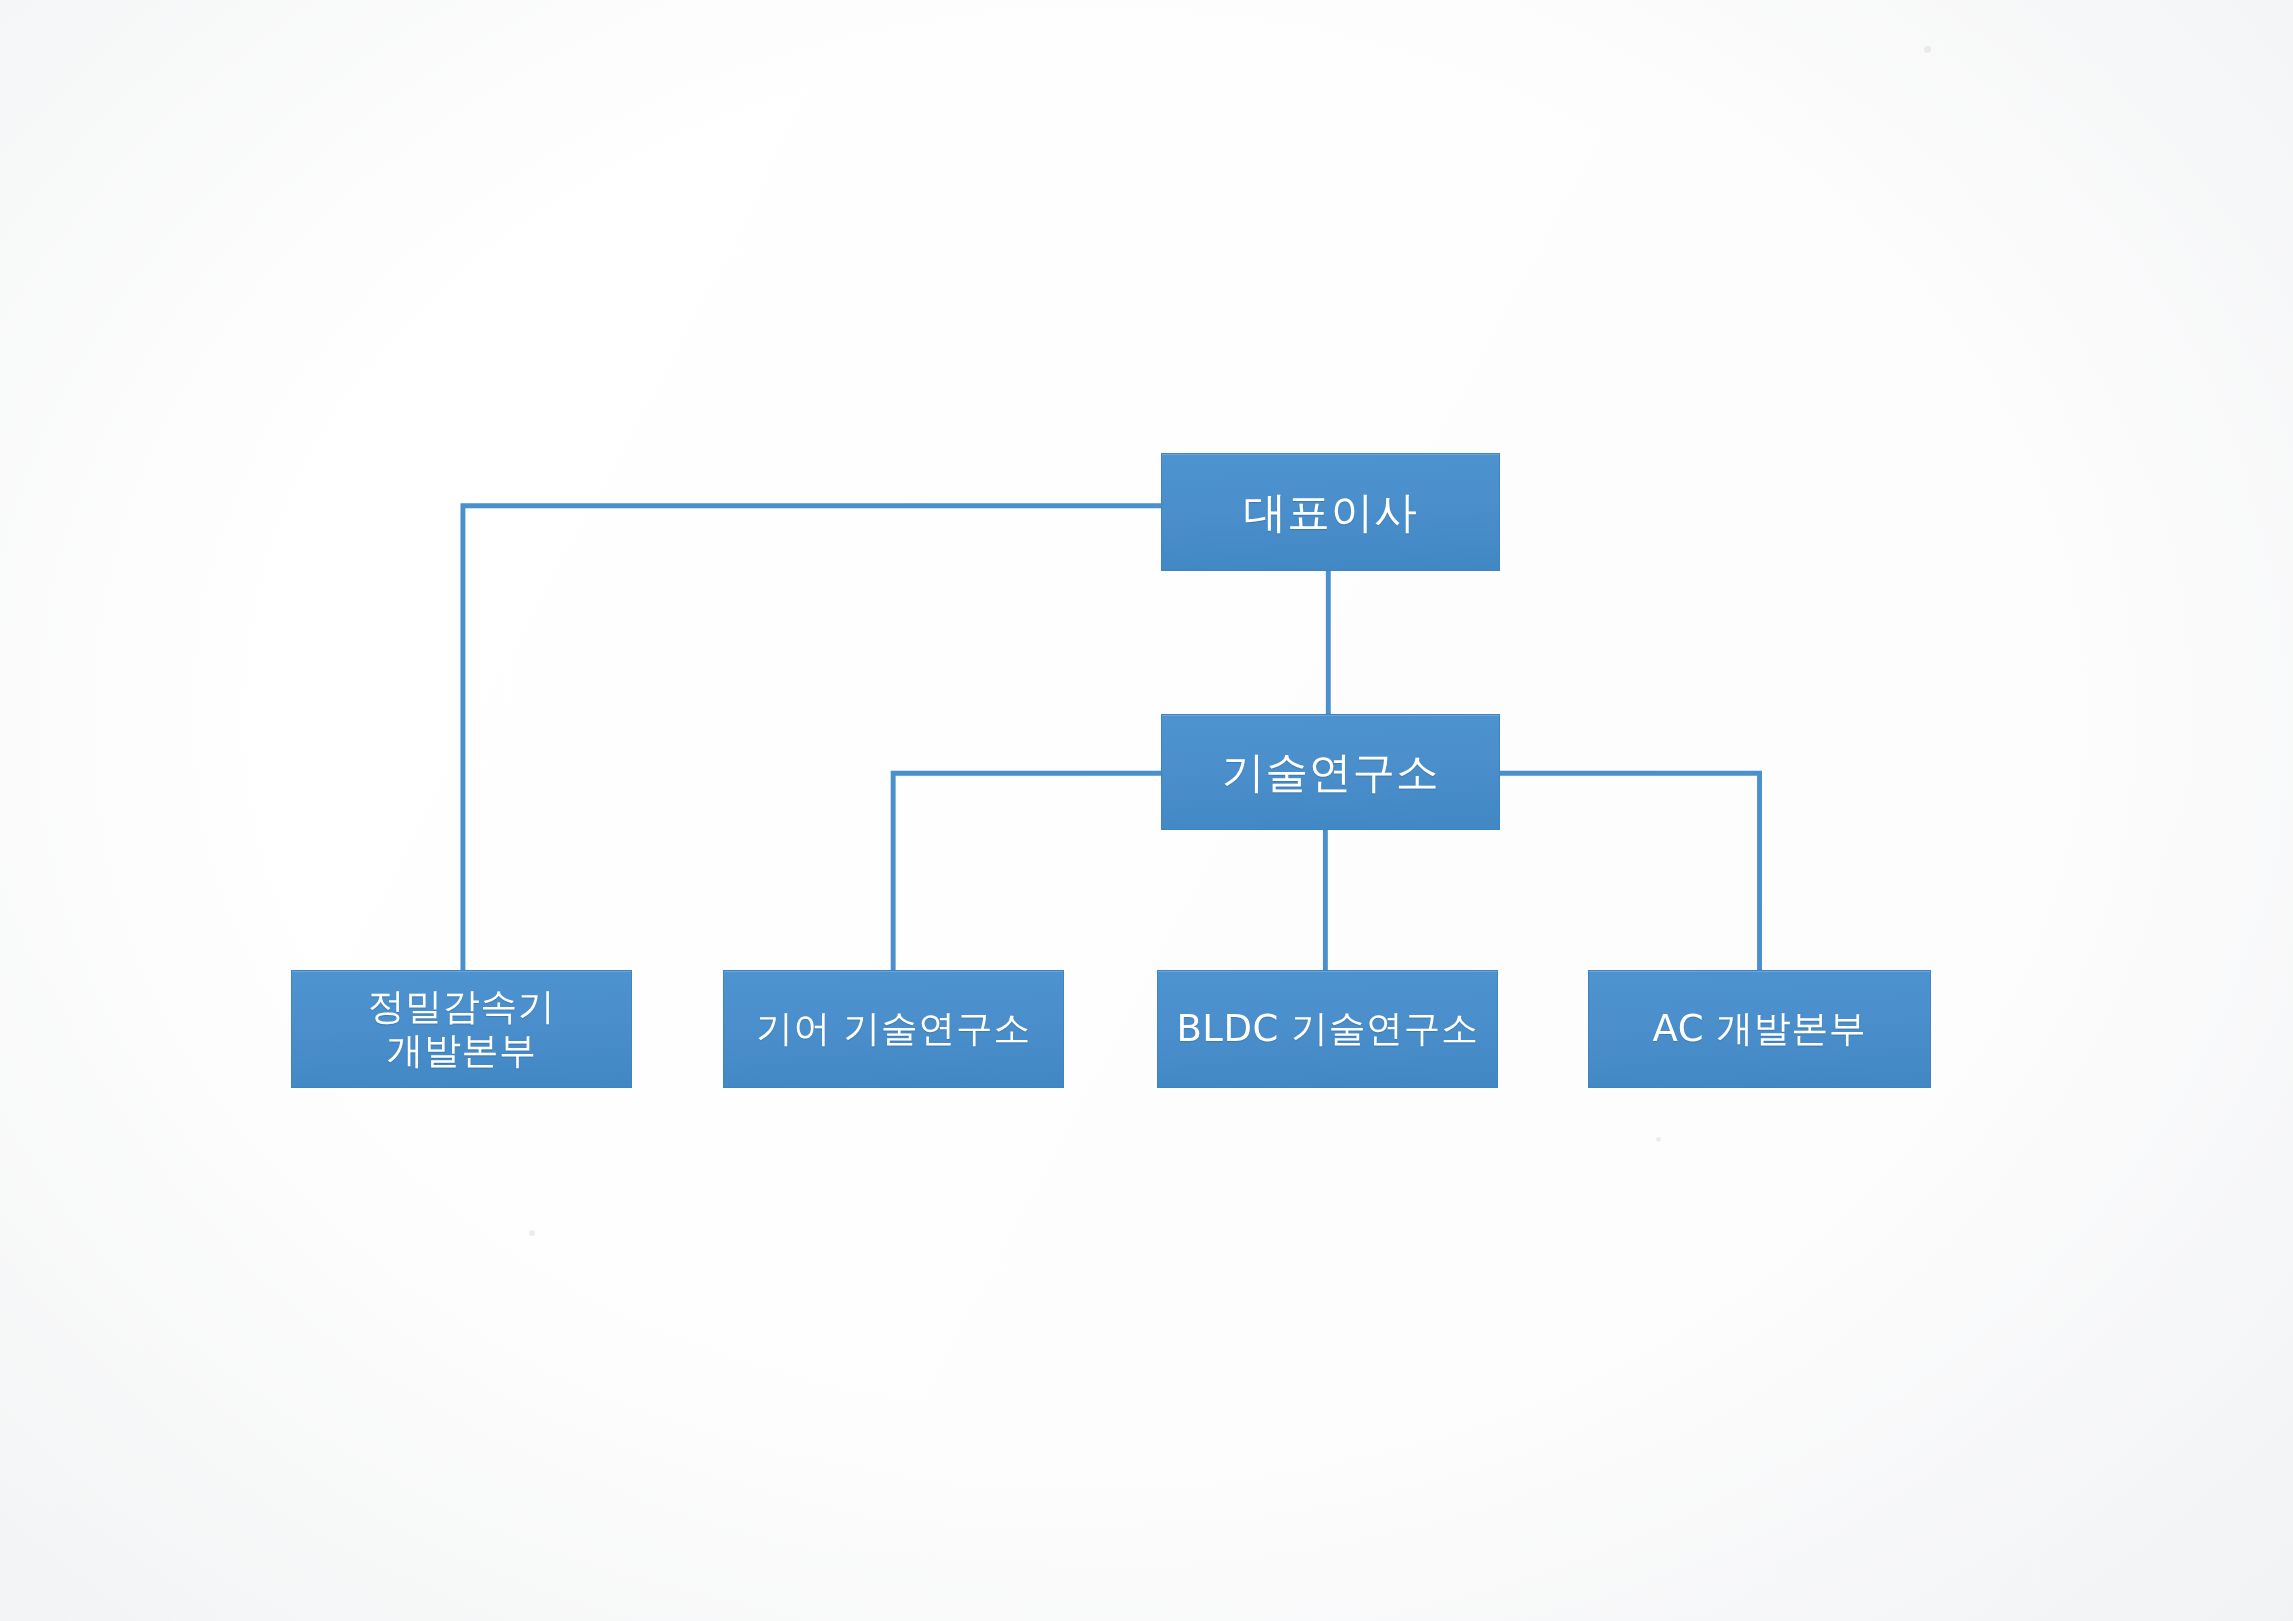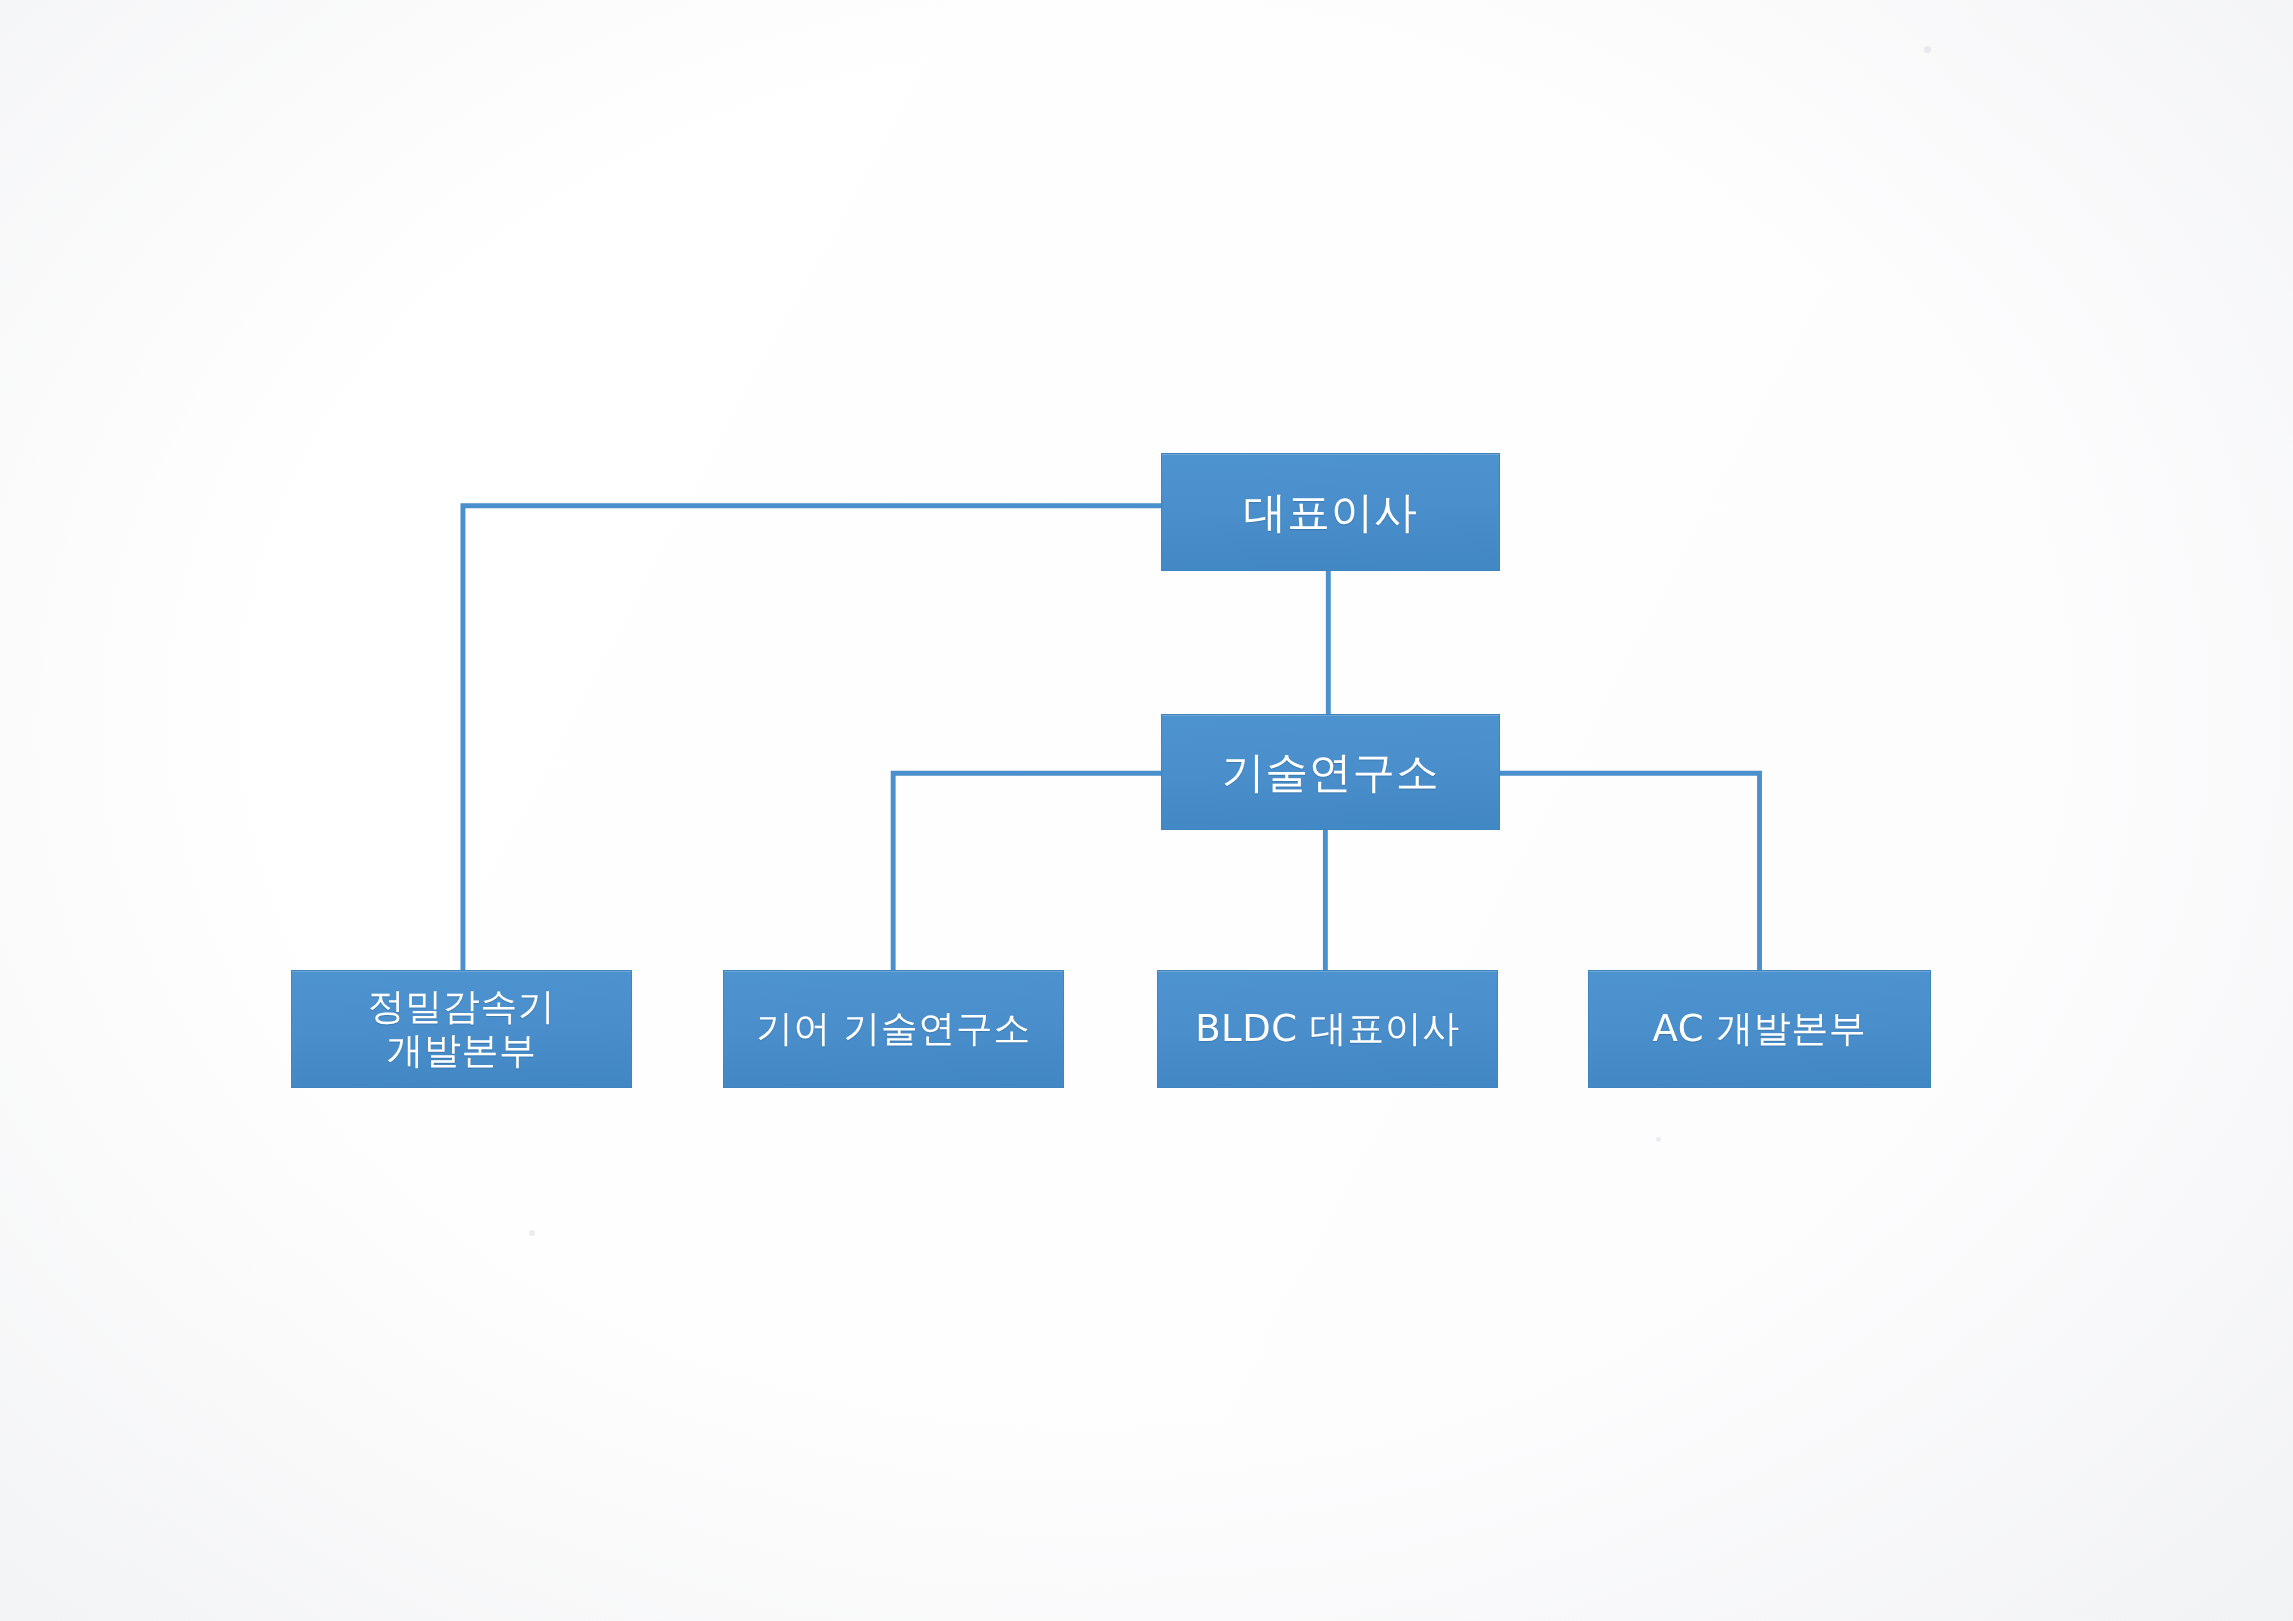--- a/index.html
+++ b/index.html
@@ -111,21 +111,21 @@
 
   <div class="node level-mid" style="left:1161px; top:714px; width:339px; height:116px;">
     <span class="node-label">기술연구소</span>
   </div>
 
   <div class="node level-leaf" style="left:723px; top:970px; width:341px; height:118px;">
     <span class="node-label">기어 기술연구소</span>
   </div>
 
   <div class="node level-leaf" style="left:1157px; top:970px; width:341px; height:118px;">
-    <span class="node-label">BLDC 대표이사</span>
+    <span class="node-label">BLDC 기술연구소</span>
   </div>
 
   <div class="node level-leaf" style="left:1588px; top:970px; width:343px; height:118px;">
     <span class="node-label">AC 개발본부</span>
   </div>
 
 </div>
 
 
 </body></html>

